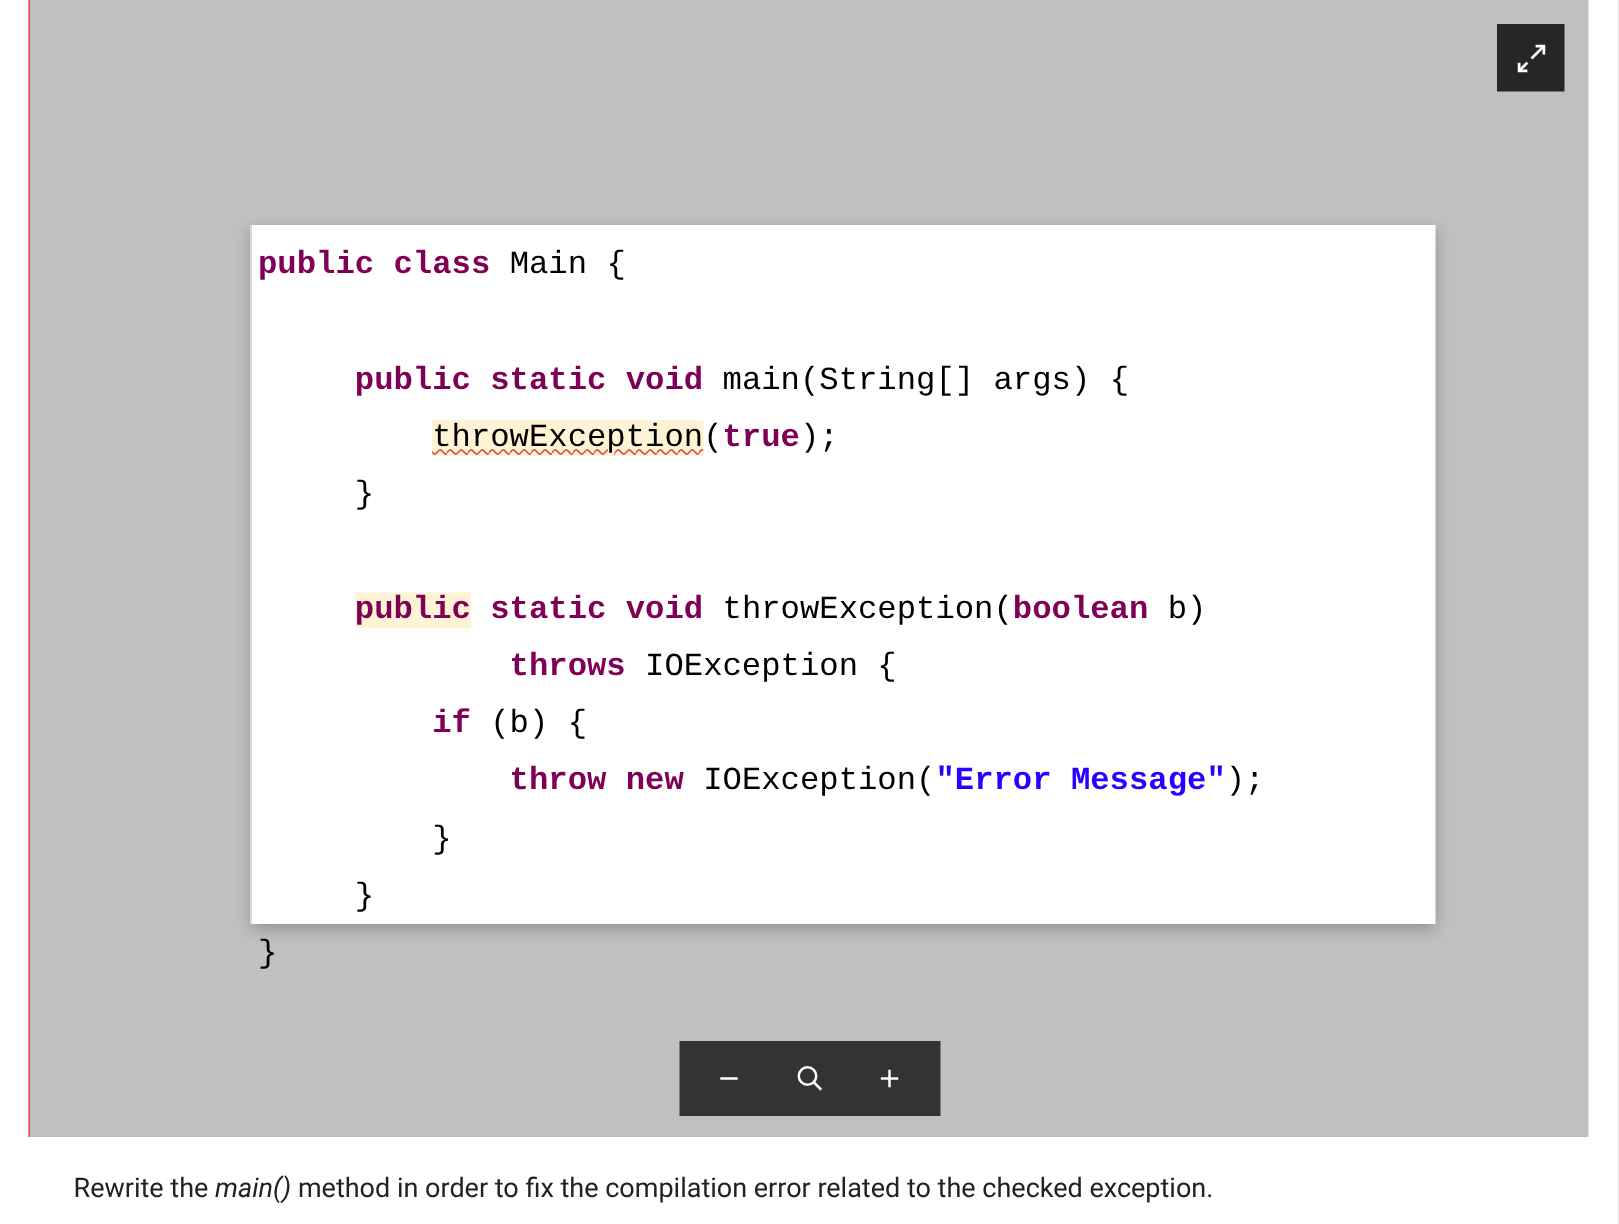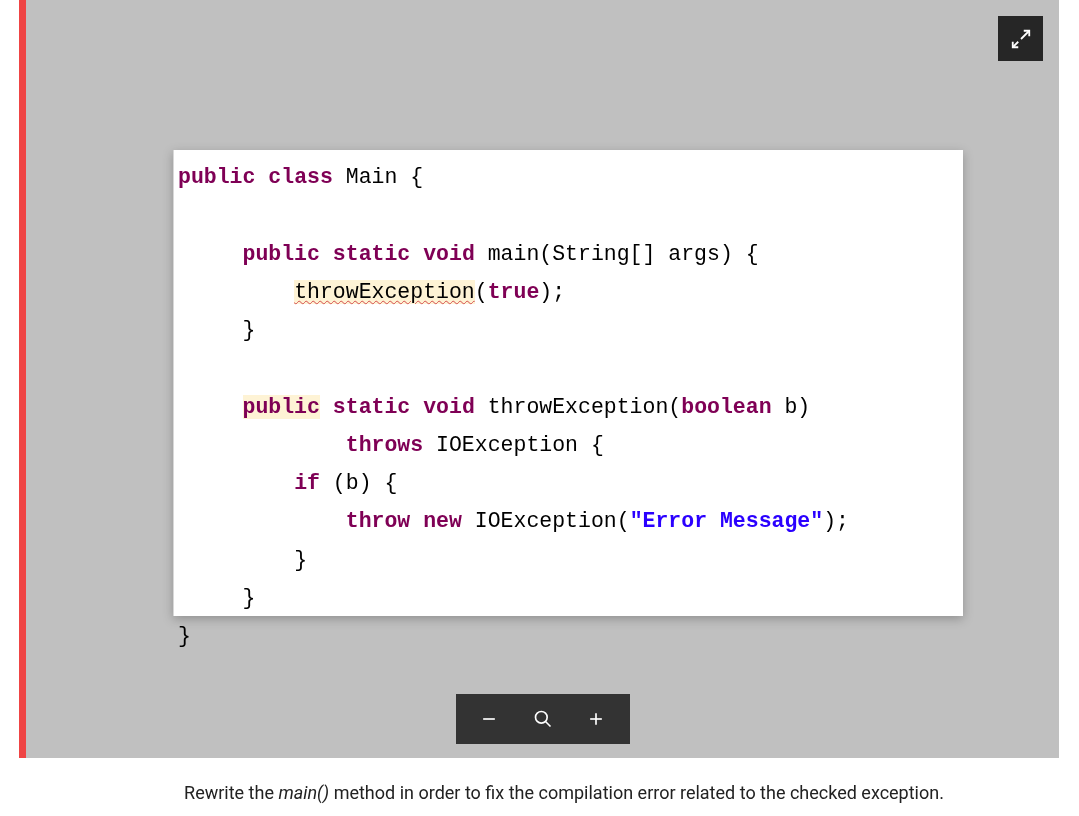--- a/index.html
+++ b/index.html
@@ -9,21 +9,21 @@
     }
     body {
       font-family: -apple-system, BlinkMacSystemFont, "Segoe UI", Roboto, sans-serif;
       background: #ffffff;
       width: 1079px;
       height: 816px;
       position: relative;
     }
     .viewer-container {
       background: #c0c0c0;
-      border-left: 7px solid #ef4444;
+      border-left: 1px solid #ef4444;
       width: 1040px;
       height: 758px;
       margin-left: 19px;
       position: relative;
       overflow: hidden;
     }
     .fullscreen-btn {
       position: absolute;
       top: 16px;
       right: 16px;
@@ -94,21 +94,20 @@
       height: 20px;
       fill: none;
       stroke: #ffffff;
       stroke-width: 2;
     }
     .instruction {
       margin-left: 49px;
       margin-top: 24px;
       font-size: 18px;
       color: #222222;
-      text-align: center;
     }
     .instruction em { font-style: italic; }
   </style>
 </head>
 <body>
 
 <div class="viewer-container">
 
   <div class="fullscreen-btn">
     <svg viewBox="0 0 24 24">

